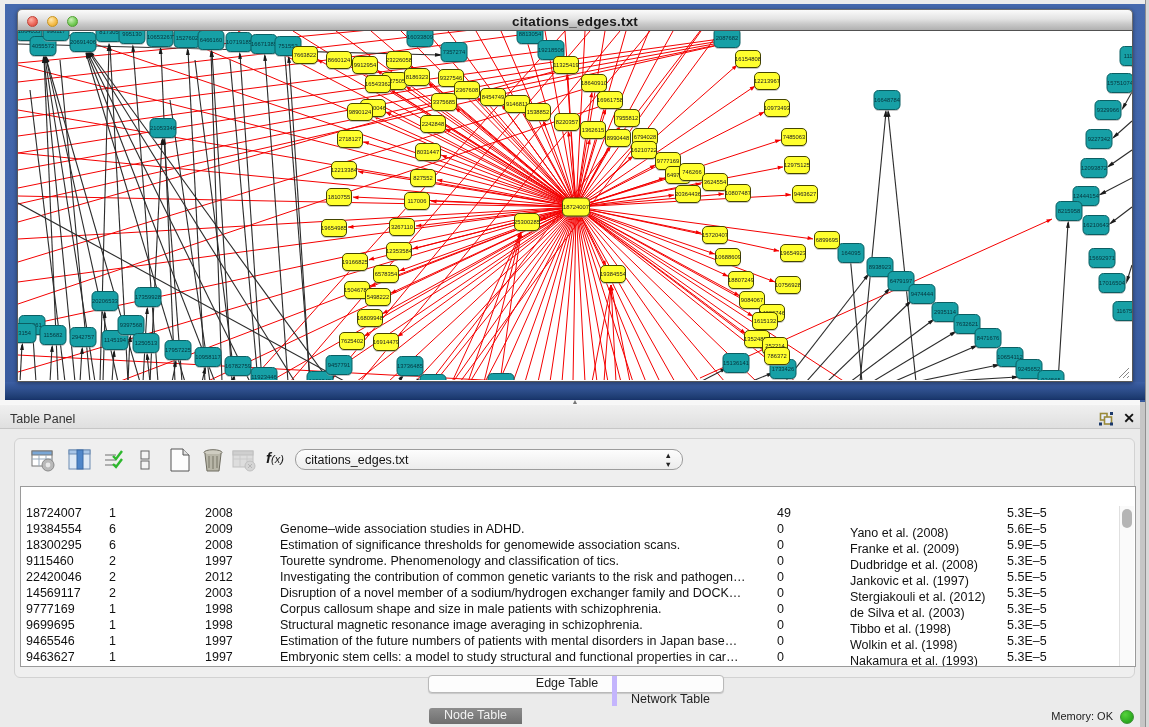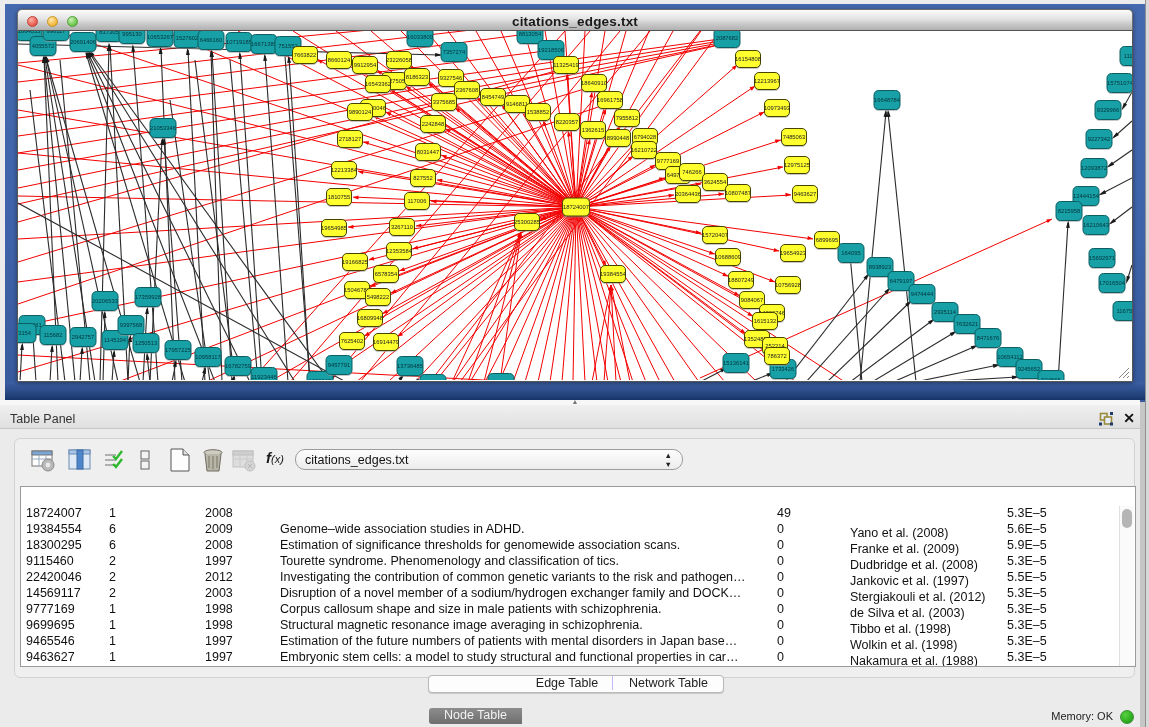--- a/index.html
+++ b/index.html
@@ -63,21 +63,21 @@
 .c-pr   { left:986px; width:100px; }
 #vsb { position:absolute; right:1px; top:19px; width:15px; height:160px; background:#fafafa; border-left:1px solid #e0e0e0;}
 #vsb .thumb { position:absolute; left:2px; top:3px; width:10px; height:19px; background:#b5b5b5; border-radius:5px; }
 
 #tabs { position:absolute; left:428px; top:275px; width:296px; height:18px;
   background:#fdfdfd; border:1px solid #b9b9b9; border-radius:4px;
   font-size:12.5px; color:#222; box-shadow:0 1px 1px rgba(0,0,0,.15); }
 #tabs .seg1 { position:absolute; left:0; top:0; width:93px; height:16px; text-align:center; padding-top:0px;
   background:linear-gradient(180deg,#8d8d8d,#6e6e6e); color:#f2f2f2; border-radius:3px 0 0 3px;margin-top:32px; }
 #tabs .seg2 { position:absolute; left:93px; top:0; width:90px; text-align:center; padding-top:0px; }
-#tabs .seg3 { position:absolute; left:183px; top:0; width:112px; text-align:center; padding-top:0px; border-left:1px solid #c4b5fd; }
+#tabs .seg3 { position:absolute; left:183px; top:0; width:112px; text-align:center; padding-top:16px; border-left:5px solid #c4b5fd; }
 #mem { position:absolute; right:36px; top:710px; font-size:11px; color:#222; }
 #memdot { position:absolute; right:15px; top:710px; width:14px; height:14px; border-radius:50%;
   background:radial-gradient(circle at 35% 30%,#55d23c,#2aa81e 70%,#1d8c14); border:1px solid #3d8f35; }
 
 
 #rstrip { position:absolute; right:0; top:0; width:4px; height:727px; background:#d8d8d8; border-left:1px solid #909090; }
 #rdiv { position:absolute; right:4px; top:402px; width:5px; height:325px; background:#c6c6c6; }
 #topstrip { position:absolute; left:0; top:0; width:1149px; height:4px; background:#ececec; }
 </style></head>
 <body>
@@ -993,21 +993,21 @@
               <div class="c-out">0</div>
               <div class="c-short">Wolkin et al. (1998)</div>
               <div class="c-pr">5.3E–5</div>
             </div>
 <div class="trow">
               <div class="c-name">9465546</div>
               <div class="c-ind">1</div>
               <div class="c-year">1997</div>
               <div class="c-title">Estimation of the future numbers of patients with mental disorders in Japan base…</div>
               <div class="c-out">0</div>
-              <div class="c-short">Nakamura et al. (1988)</div>
+              <div class="c-short">Nakamura et al. (1993)</div>
               <div class="c-pr">5.3E–5</div>
             </div>
 <div class="trow">
               <div class="c-name">9463627</div>
               <div class="c-ind">1</div>
               <div class="c-year">1997</div>
               <div class="c-title">Embryonic stem cells: a model to study structural and functional properties in car…</div>
               <div class="c-out">0</div>
               <div class="c-short">Hescheler et al. (1997)</div>
               <div class="c-pr">5.3E–5</div>

